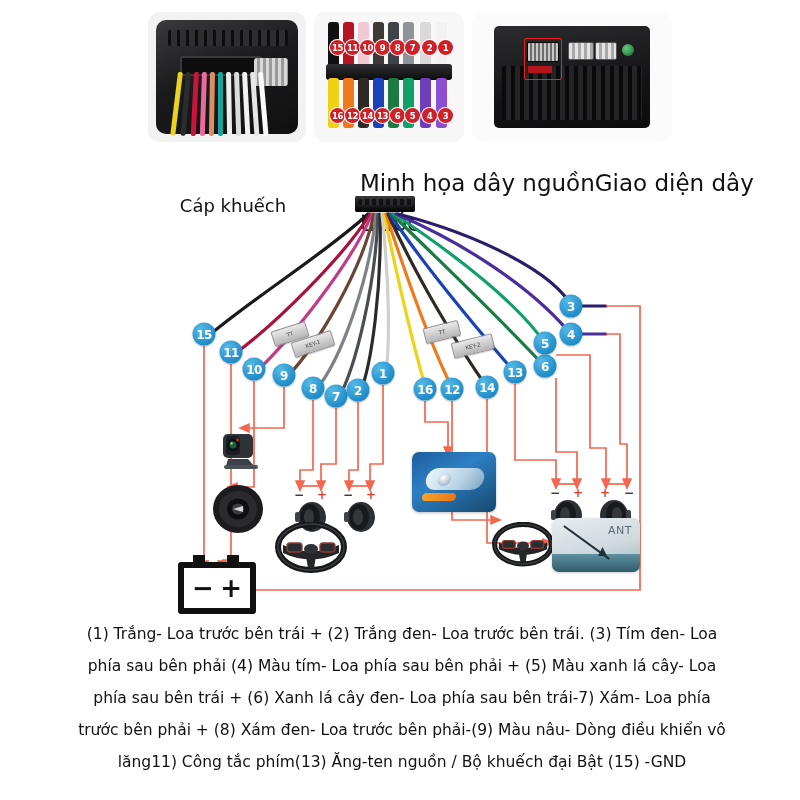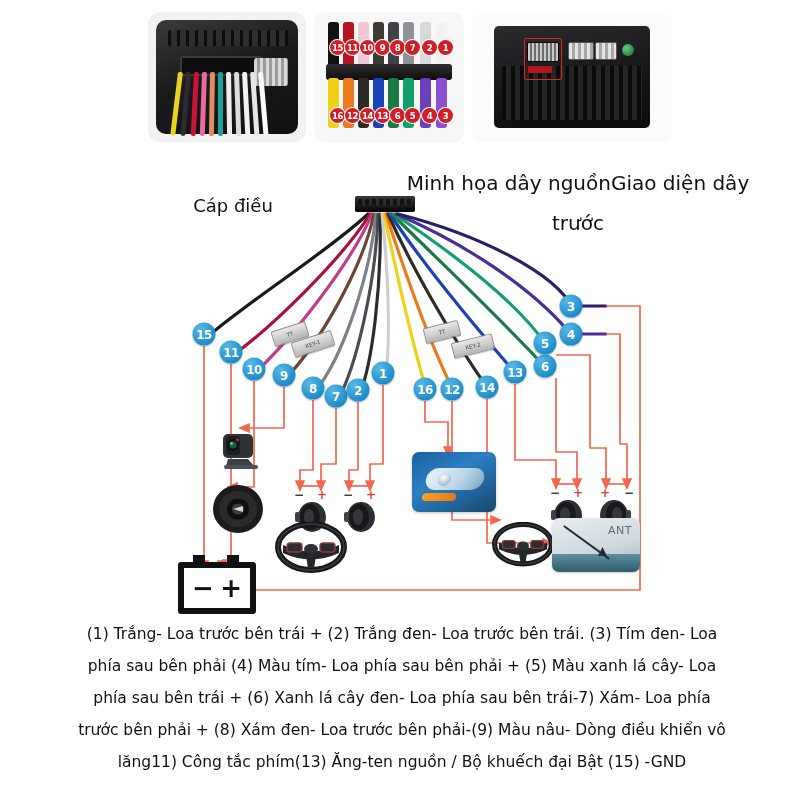--- a/index.html
+++ b/index.html
@@ -53,22 +53,22 @@
              border:1px solid #000;}
   .p3-red{position:absolute;left:34px;top:40px;width:24px;height:7px;background:#b3151a;border-radius:1px;}
   .p3-wh{position:absolute;top:16px;height:16px;border-radius:2px;
          background:repeating-linear-gradient(90deg,#e4e4e4 0 3px,#a8a8a8 3px 6px);border:1px solid #555;}
   .p3-green{position:absolute;left:128px;top:18px;width:12px;height:12px;border-radius:50%;
             background:radial-gradient(circle at 35% 35%,#5fcf7d,#1e5d30);}
 
   
   .h-left{position:absolute;left:143px;top:195px;width:180px;text-align:center;
           font-size:18px;}
-  .h-right{position:absolute;left:360px;top:163px;width:436px;text-align:center;
-           font-size:20px;line-height:40px;}
+  .h-right{position:absolute;left:360px;top:163px;width:436px;text-align:left;
+           font-size:23px;line-height:40px;}
 
   
   .harness{position:absolute;left:355px;top:196px;width:60px;height:22px;}
   .hplug{position:absolute;left:0;top:0;width:60px;height:16px;border-radius:2px;
          background:linear-gradient(180deg,#3b3b3d,#0b0b0c);
          box-shadow:inset 0 -3px 4px rgba(0,0,0,.6);}
   .hplug::after{content:"";position:absolute;left:3px;top:3px;right:3px;height:6px;
          background:repeating-linear-gradient(90deg,#121214 0 4px,#2d2d30 4px 7px);border-radius:1px;}
 
   svg.wiring{position:absolute;left:0;top:0;width:800px;height:800px;overflow:visible;}
@@ -199,21 +199,21 @@
       <div class="p3-socket"></div>
       <div class="p3-red"></div>
       <div class="p3-redbox"></div>
       <div class="p3-wh" style="left:74px;width:24px;"></div>
       <div class="p3-wh" style="left:101px;width:20px;"></div>
       <div class="p3-green"></div>
     </div>
   </div>
 </div>
 
-<div class="h-left">Cáp điều</div>
+<div class="h-left">Cáp khuếch</div>
 <div class="h-right">
   <span>Minh họa dây nguồnGiao diện dây</span><br>
   <span>trước</span>
 </div>
 
 <svg class="wiring" viewBox="0 0 800 800">
   <defs>
     <marker id="ar" markerWidth="7" markerHeight="7" refX="3.4" refY="3" orient="auto">
       <path d="M0,0 L7,3 L0,6 z" fill="#f4674e"></path>
     </marker>

